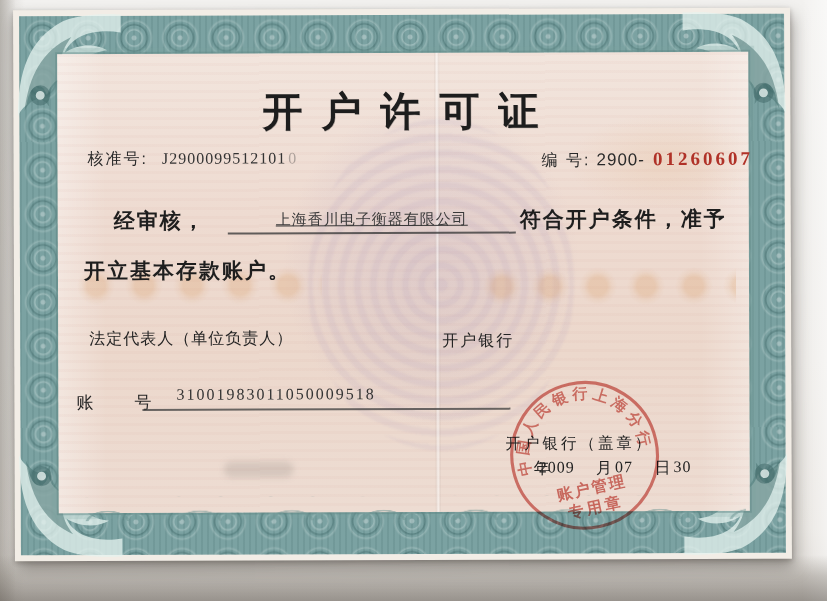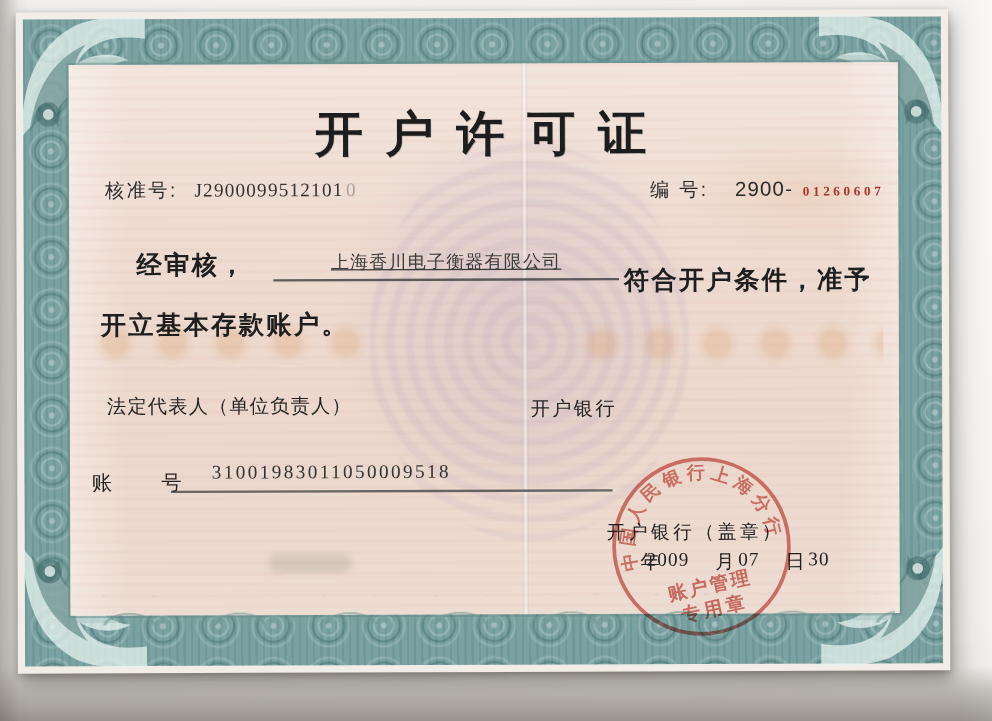--- a/index.html
+++ b/index.html
@@ -71,30 +71,30 @@
 
   .row{position:absolute;white-space:nowrap;}
   .lbl{font-size:16px;letter-spacing:2px;color:#2a2a2a;text-align:center;}
   .serif{font-family:"Liberation Serif","DejaVu Serif",serif;}
 
   .approval-row{left:30px;top:95px;}
   .approval-val{font-size:16px;letter-spacing:1px;margin-left:14px;color:#333;}
   .faint{opacity:.35;}
 
   .serial-row{left:484px;top:96px;}
-  .serial-prefix{font-size:17px;letter-spacing:1px;margin-left:22px;color:#2a2a2a;}
-  .serial-num{font-size:11px;font-weight:700;letter-spacing:3px;margin-left:8px;color:#b03228;}
+  .serial-prefix{font-size:17px;letter-spacing:1px;margin-left:6px;color:#2a2a2a;}
+  .serial-num{font-size:19px;font-weight:700;letter-spacing:3px;margin-left:8px;color:#b03228;}
 
   .stmt1{left:0;top:151px;width:100%;}
   .big{font-size:21px;font-weight:700;letter-spacing:2px;color:#1e1e1e;}
   .reviewed{position:absolute;left:56px;top:2px;}
   .company-line{position:absolute;left:170px;top:0;width:288px;height:28px;
     border-bottom:2px solid rgba(60,60,60,.8);text-align:center;}
   .company-line span{font-size:15px;letter-spacing:1px;line-height:30px;color:#3a3a3a;text-decoration:underline;}
-  .condition{position:absolute;left:462px;top:16px;}
+  .condition{position:absolute;left:462px;top:2px;}
   .stmt2{left:26px;top:203px;}
 
   .rep-row{left:0;top:272px;width:100%;height:46px;}
   .rep-label{position:absolute;left:31px;top:3px;font-size:16px;letter-spacing:1px;}
   .rep-name-line{position:absolute;left:238px;top:-3px;width:138px;height:27px;
     border-bottom:2px solid rgba(60,60,60,.75);text-align:center;}
   .rep-name-line span{font-size:15px;letter-spacing:5px;line-height:29px;color:#444;}
   .bank-label{position:absolute;left:384px;top:6px;font-size:16px;letter-spacing:2px;}
   .bank-line{position:absolute;left:448px;top:-11px;width:256px;
     border-bottom:2px solid rgba(60,60,60,.75);padding-bottom:1px;}

